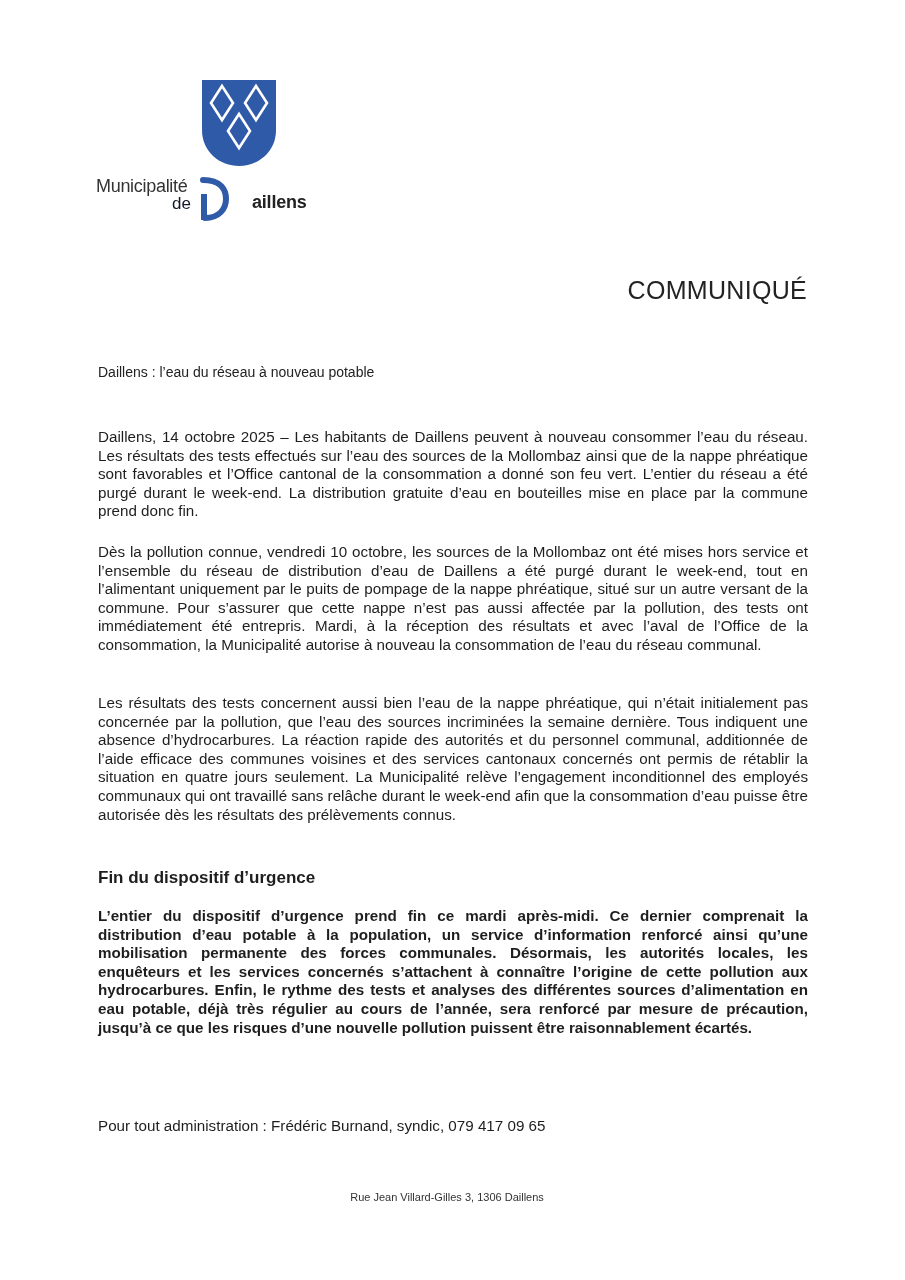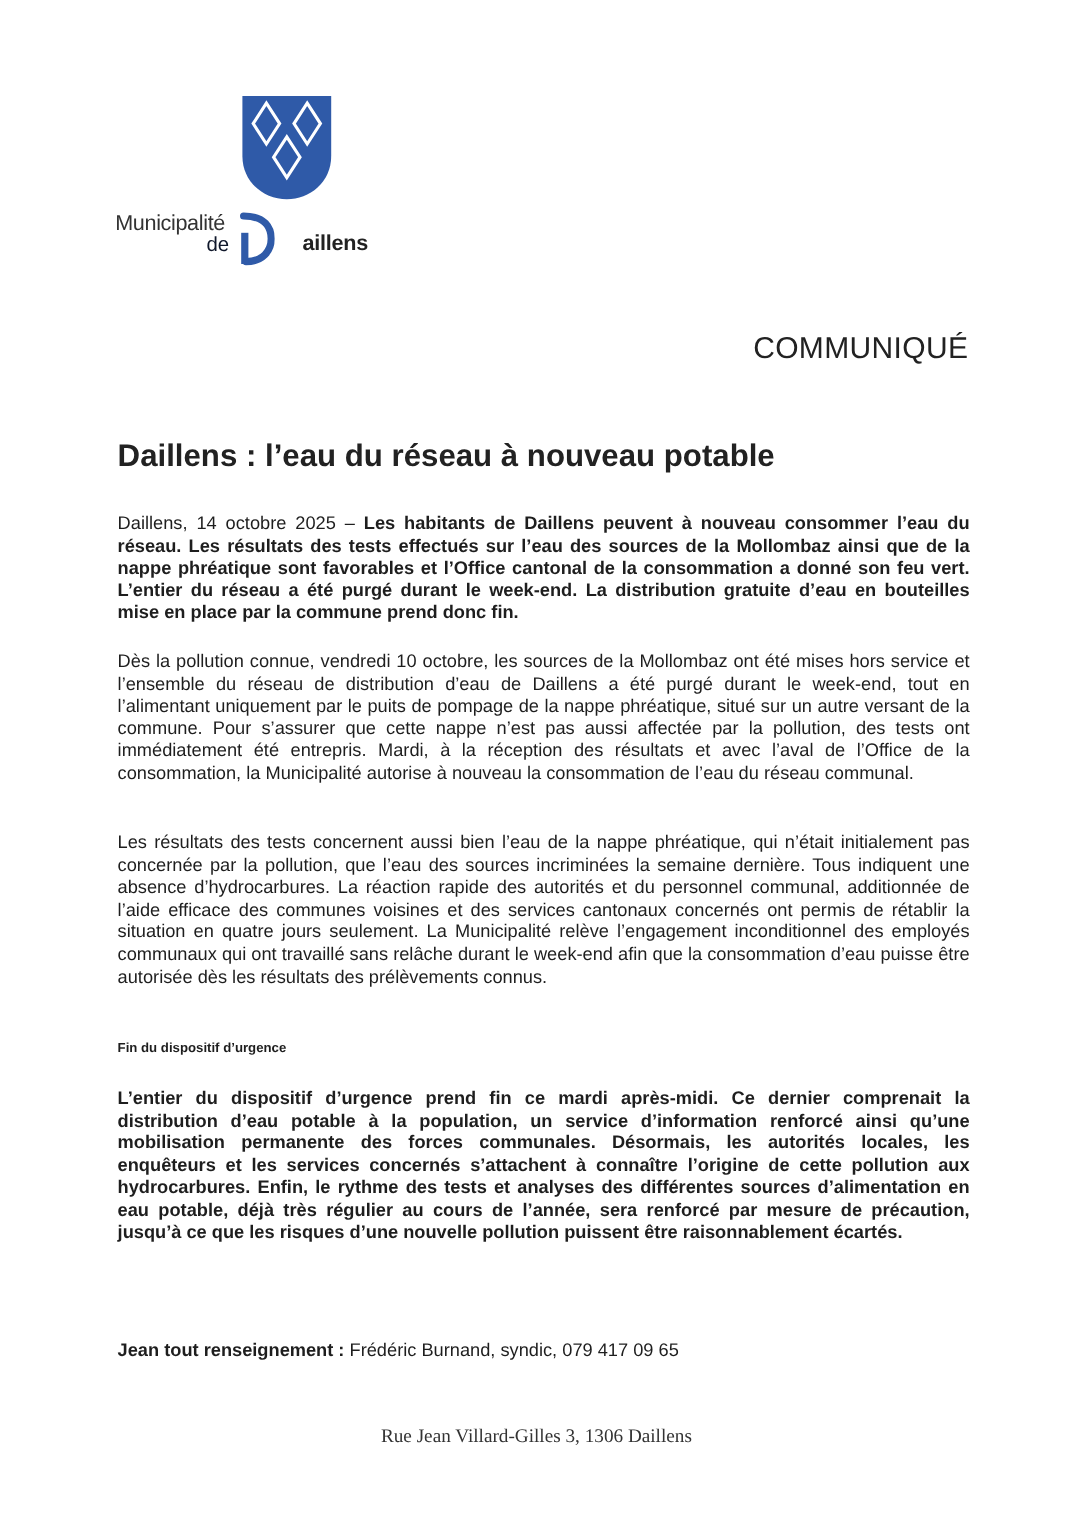--- a/index.html
+++ b/index.html
@@ -4,30 +4,30 @@
 <style>
   html, body { margin: 0; padding: 0; background: #ffffff; }
   body { width: 905px; height: 1280px; position: relative; overflow: hidden; color: #1a1a1a; font-family: "Liberation Sans", sans-serif; }
   .logo { position: absolute; left: 96px; top: 78px; width: 200px; height: 150px; }
   .crest { position: absolute; left: 104px; top: 0; width: 78px; height: 90px; }
   .logo-line1 { position: absolute; left: 0; top: 98px; font-size: 18px; color: #333; letter-spacing: -0.3px; font-family: "Liberation Sans", sans-serif; }
   .logo-line2 { position: absolute; left: 76px; top: 116px; font-size: 17px; color: #0f172a; font-family: "Liberation Sans", sans-serif; }
   .logo-d { position: absolute; left: 103px; top: 98px; width: 30px; height: 46px; }
   .logo-word { position: absolute; left: 128px; top: 114px; font-size: 18px; font-weight: bold; color: #222; letter-spacing: -0.2px; padding-left: 28px; }
   .communique { position: absolute; right: 98px; top: 276px; font-size: 25px; color: #222; letter-spacing: 0.3px; }
-  .title { position: absolute; left: 98px; top: 364px; font-size: 26px; font-weight: bold; color: #222; }
+  .title { position: absolute; left: 98px; top: 364px; font-size: 14px; font-weight: normal; color: #222; }
   .body { position: absolute; left: 98px; width: 710px; font-size: 15.2px; line-height: 18.6px; text-align: justify; color: #1e1e1e; }
   .p1 { top: 428px; }
   .p2 { top: 543px; }
   .p3 { top: 694px; }
-  .subhead { position: absolute; left: 98px; top: 868px; font-size: 11px; font-weight: bold; color: #1e1e1e; }
+  .subhead { position: absolute; left: 98px; top: 868px; font-size: 17px; font-weight: bold; color: #1e1e1e; }
   .p4 { top: 907px; font-weight: bold; }
   .contact { position: absolute; left: 98px; top: 1117px; font-size: 15.2px; color: #1e1e1e; }
-  .footer { position: absolute; left: 0; width: 894px; top: 1188px; text-align: center; font-family: Liberation Serif, serif; font-size: 16px; line-height: 19px; color: #333; }
-  b { font-weight: bold; }
+  .footer { position: absolute; left: 0; width: 894px; top: 1188px; text-align: center; font-family: Liberation Sans, sans-serif; font-size: 11px; line-height: 19px; color: #333; }
+  b { font-weight: normal; }
 </style>
 </head>
 <body>
 
 <div class="logo">
   <svg class="crest" viewBox="0 0 78 90">
     <path d="M2 2 H76 V52 C76 74 58 88 39 88 C20 88 2 74 2 52 Z" fill="#2f5aa8"></path>
     <g fill="none" stroke="#ffffff" stroke-width="2.6" stroke-linejoin="miter">
       <path d="M22 8 L33 25 L22 42 L11 25 Z"></path>
       <path d="M56 8 L67 25 L56 42 L45 25 Z"></path>
@@ -50,17 +50,17 @@
 <p class="body p1" style="margin:0;"><span>Daillens, 14 octobre 2025 – </span><b>Les habitants de Daillens peuvent à nouveau consommer l’eau du réseau. Les résultats des tests effectués sur l’eau des sources de la Mollombaz ainsi que de la nappe phréatique sont favorables et l’Office cantonal de la consommation a donné son feu vert. L’entier du réseau a été purgé durant le week-end. La distribution gratuite d’eau en bouteilles mise en place par la commune prend donc fin.</b></p>
 
 <p class="body p2" style="margin:0;">Dès la pollution connue, vendredi 10 octobre, les sources de la Mollombaz ont été mises hors service et l’ensemble du réseau de distribution d’eau de Daillens a été purgé durant le week-end, tout en l’alimentant uniquement par le puits de pompage de la nappe phréatique, situé sur un autre versant de la commune. Pour s’assurer que cette nappe n’est pas aussi affectée par la pollution, des tests ont immédiatement été entrepris. Mardi, à la réception des résultats et avec l’aval de l’Office de la consommation, la Municipalité autorise à nouveau la consommation de l’eau du réseau communal.</p>
 
 <p class="body p3" style="margin:0;">Les résultats des tests concernent aussi bien l’eau de la nappe phréatique, qui n’était initialement pas concernée par la pollution, que l’eau des sources incriminées la semaine dernière. Tous indiquent une absence d’hydrocarbures. La réaction rapide des autorités et du personnel communal, additionnée de l’aide efficace des communes voisines et des services cantonaux concernés ont permis de rétablir la situation en quatre jours seulement. La Municipalité relève l’engagement inconditionnel des employés communaux qui ont travaillé sans relâche durant le week-end afin que la consommation d’eau puisse être autorisée dès les résultats des prélèvements connus.</p>
 
 <h2 class="subhead" style="margin:0;">Fin du dispositif d’urgence</h2>
 
 <p class="body p4" style="margin:0;">L’entier du dispositif d’urgence prend fin ce mardi après-midi. Ce dernier comprenait la distribution d’eau potable à la population, un service d’information renforcé ainsi qu’une mobilisation permanente des forces communales. Désormais, les autorités locales, les enquêteurs et les services concernés s’attachent à connaître l’origine de cette pollution aux hydrocarbures. Enfin, le rythme des tests et analyses des différentes sources d’alimentation en eau potable, déjà très régulier au cours de l’année, sera renforcé par mesure de précaution, jusqu’à ce que les risques d’une nouvelle pollution puissent être raisonnablement écartés.</p>
 
-<p class="contact" style="margin:0;"><b>Jean tout renseignement :</b><span> Frédéric Burnand, syndic, 079 417 09 65</span></p>
+<p class="contact" style="margin:0;"><b>Pour tout administration :</b><span> Frédéric Burnand, syndic, 079 417 09 65</span></p>
 
 <div class="footer">
   <div>Rue Jean Villard-Gilles 3, 1306 Daillens</div>
 </div>
 
 </body></html>

